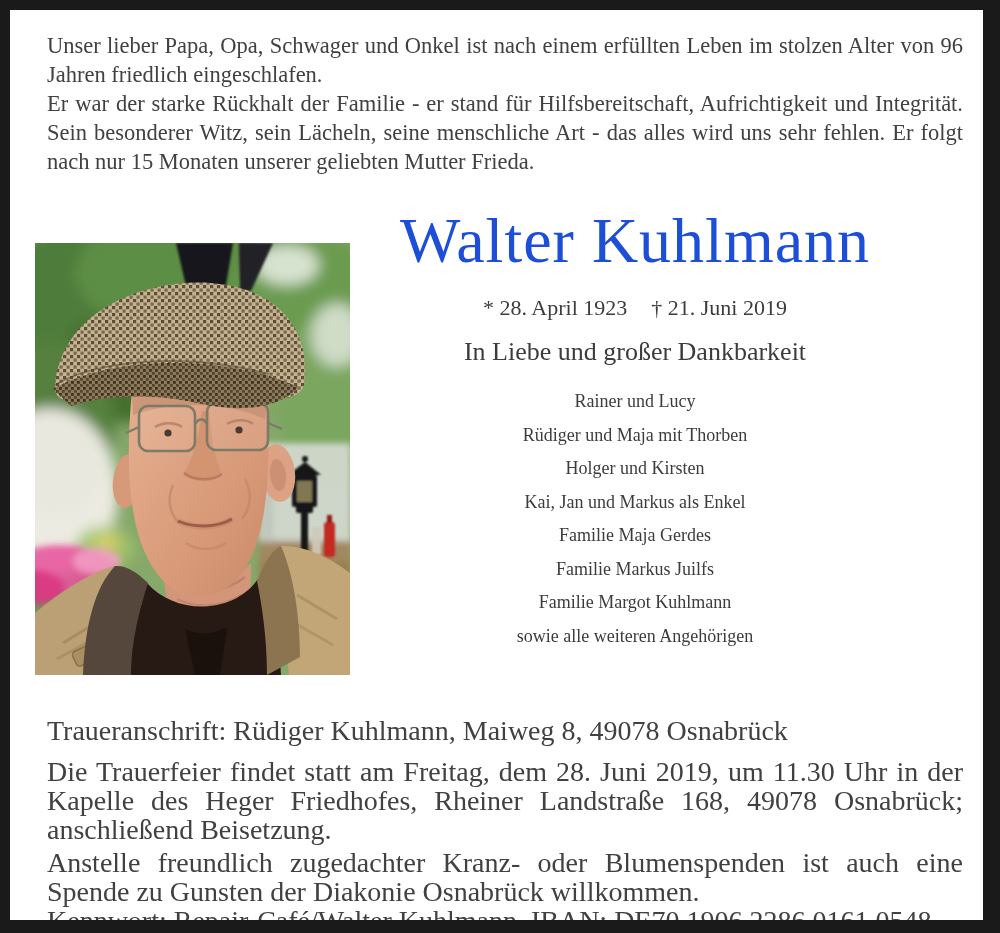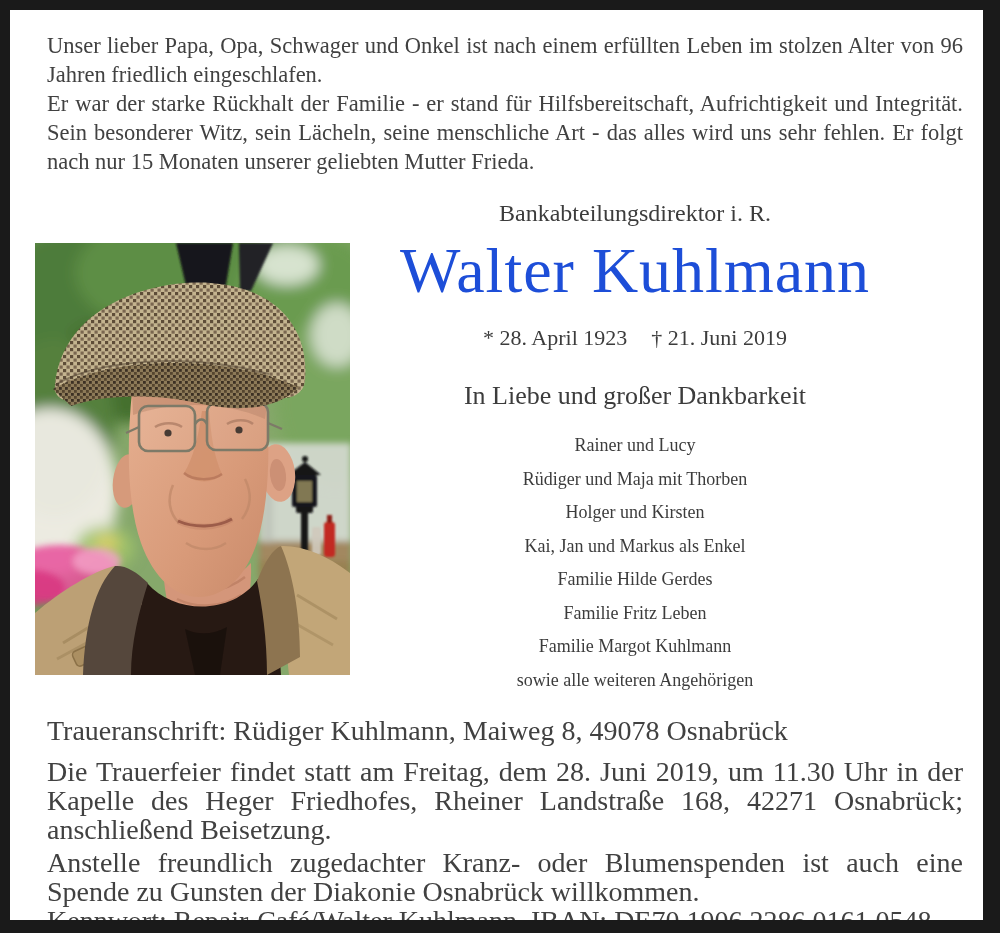--- a/index.html
+++ b/index.html
@@ -68,21 +68,21 @@
   }
   .dates {
     font-size: 22px;
     line-height: 32px;
     margin-top: 17px;
   }
   .dates .death { margin-left: 24px; }
   .dedication {
     font-size: 26px;
     line-height: 32px;
-    margin-top: 26px;
+    margin-top: 12px;
   }
   .mourners {
     margin-top: 17px;
     font-size: 18px;
     line-height: 33.5px;
   }
   
   .details {
     position: absolute;
     left: 47px;
@@ -242,38 +242,37 @@
           <path d="M262 352 L302 376" stroke="#a0855a" stroke-width="3" opacity="0.6"></path>
           <path d="M256 378 L298 402" stroke="#a0855a" stroke-width="3" opacity="0.5"></path>
 
           <path d="M246 303 C258 330 265 372 265 414 L232 432 C232 396 227 362 222 338 C230 318 238 306 246 303 Z" fill="#8d7450"></path>
         </g>
       </g>
     </svg>
   </div>
 
   <div class="center-col">
-    <div class="role">Bankabteilungsdirektor i. R.</div>
     <div class="deceased-name">Walter Kuhlmann</div>
     <div class="dates">
       <span class="birth">* 28. April 1923</span><span class="death">† 21. Juni 2019</span>
     </div>
     <div class="dedication">In Liebe und großer Dankbarkeit</div>
     <div class="mourners">
       <div>Rainer und Lucy</div>
       <div>Rüdiger und Maja mit Thorben</div>
       <div>Holger und Kirsten</div>
       <div>Kai, Jan und Markus als Enkel</div>
-      <div>Familie Hilde Gerdes</div>
-      <div>Familie Fritz Leben</div>
+      <div>Familie Maja Gerdes</div>
+      <div>Familie Markus Juilfs</div>
       <div>Familie Margot Kuhlmann</div>
       <div>sowie alle weiteren Angehörigen</div>
     </div>
   </div>
 
   <div class="details">
     <p class="address">Traueranschrift: Rüdiger Kuhlmann, Maiweg 8, 49078 Osnabrück</p>
-    <p class="service">Die Trauerfeier findet statt am Freitag, dem 28. Juni 2019, um 11.30 Uhr in der Kapelle des Heger Friedhofes, Rheiner Landstraße 168, 42271 Osnabrück; anschließend Beisetzung.</p>
+    <p class="service">Die Trauerfeier findet statt am Freitag, dem 28. Juni 2019, um 11.30 Uhr in der Kapelle des Heger Friedhofes, Rheiner Landstraße 168, 49078 Osnabrück; anschließend Beisetzung.</p>
     <p class="donation">Anstelle freundlich zugedachter Kranz- oder Blumenspenden ist auch eine Spende zu Gunsten der Diakonie Osnabrück willkommen.</p>
     <p class="keyword">Kennwort: Repair-Café/Walter Kuhlmann, IBAN: DE70 1906 2286 0161 0548 46.</p>
   </div>
 
 </div>
 
 </body></html>

